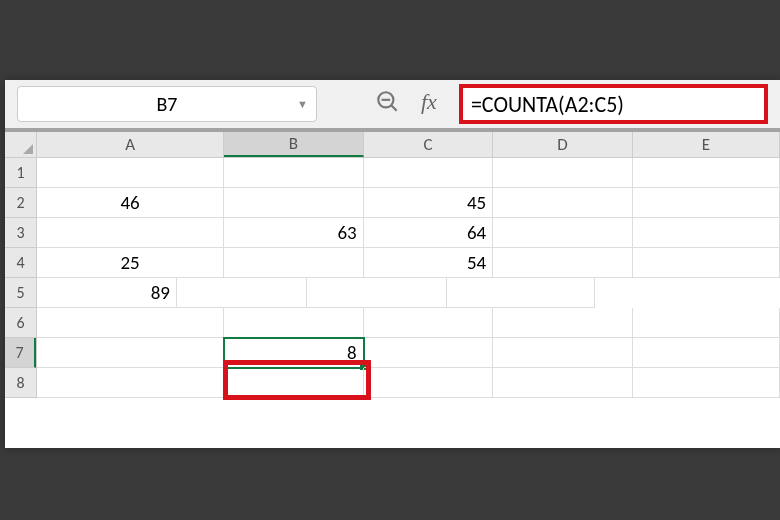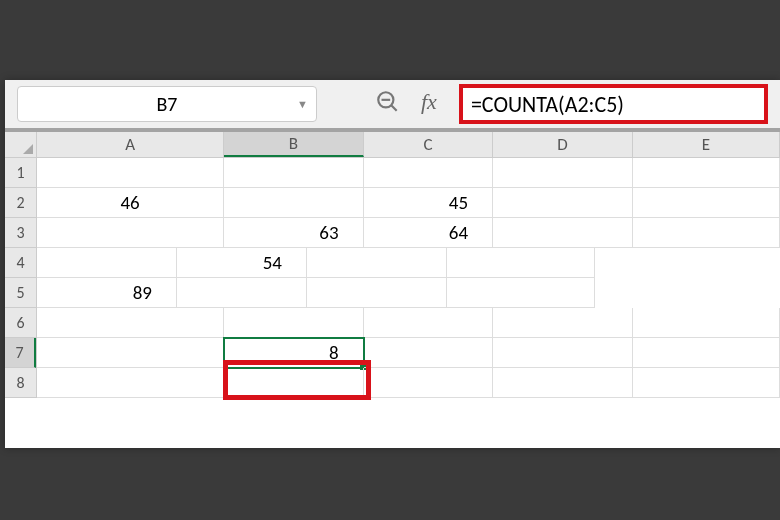--- a/index.html
+++ b/index.html
@@ -125,21 +125,21 @@
       left: 32px; top: 26px; right: 0; bottom: 0;
     }
     .row { display: flex; height: 30px; }
     .cell {
       border-right: 1px solid #ddd;
       border-bottom: 1px solid #ddd;
       font-size: 19px;
       display: flex;
       align-items: center;
       justify-content: flex-end;
-      padding-right: 24px;
+      padding-right: 6px;
       position: relative;
     }
     .cell.left { justify-content: center; padding-right: 0; }
     .cell.selected {
       outline: 2px solid #107c41;
       outline-offset: -1px;
     }
     .cell.selected::after {
       content: '';
       position: absolute;
@@ -214,20 +214,21 @@
           <div class="cell" style="width: 148px;"></div>
         </div>
         <div class="row">
           <div class="cell left" style="width: 188px;"></div>
           <div class="cell" style="width: 140px;">63</div>
           <div class="cell" style="width: 130px;">64</div>
           <div class="cell" style="width: 140px;"></div>
           <div class="cell" style="width: 148px;"></div>
         </div>
         <div class="row">
+          <div class="cell left" style="width: 188px;">25</div>
           <div class="cell" style="width: 140px;"></div>
           <div class="cell" style="width: 130px;">54</div>
           <div class="cell" style="width: 140px;"></div>
           <div class="cell" style="width: 148px;"></div>
         </div>
         <div class="row">
           <div class="cell" style="width: 140px;">89</div>
           <div class="cell" style="width: 130px;"></div>
           <div class="cell" style="width: 140px;"></div>
           <div class="cell" style="width: 148px;"></div>

